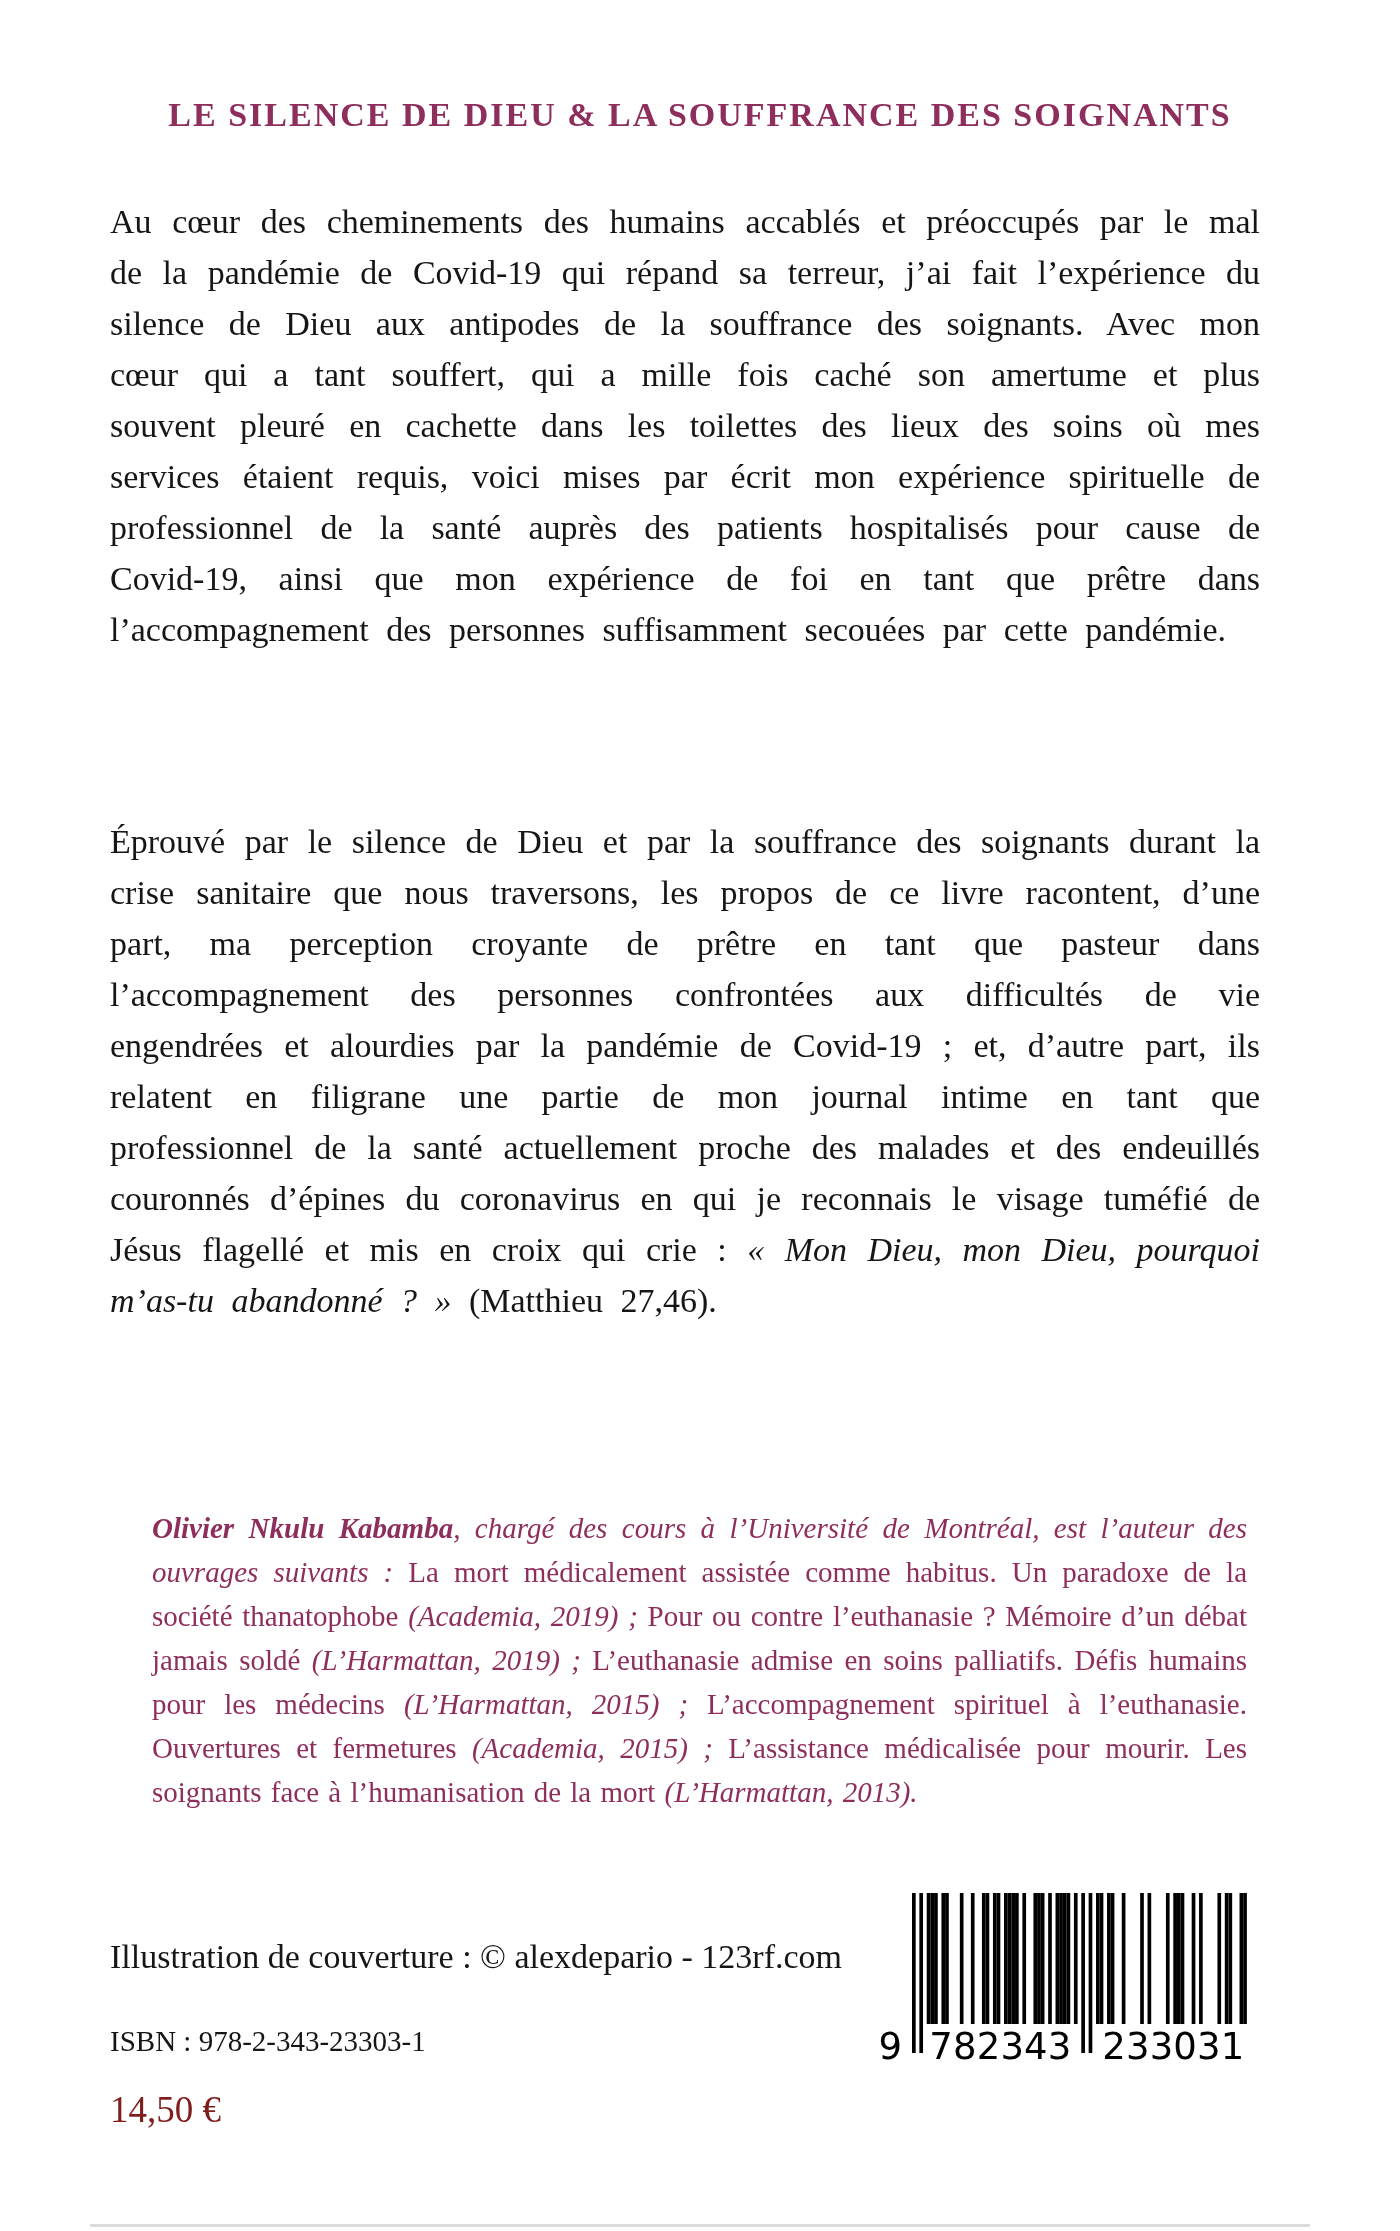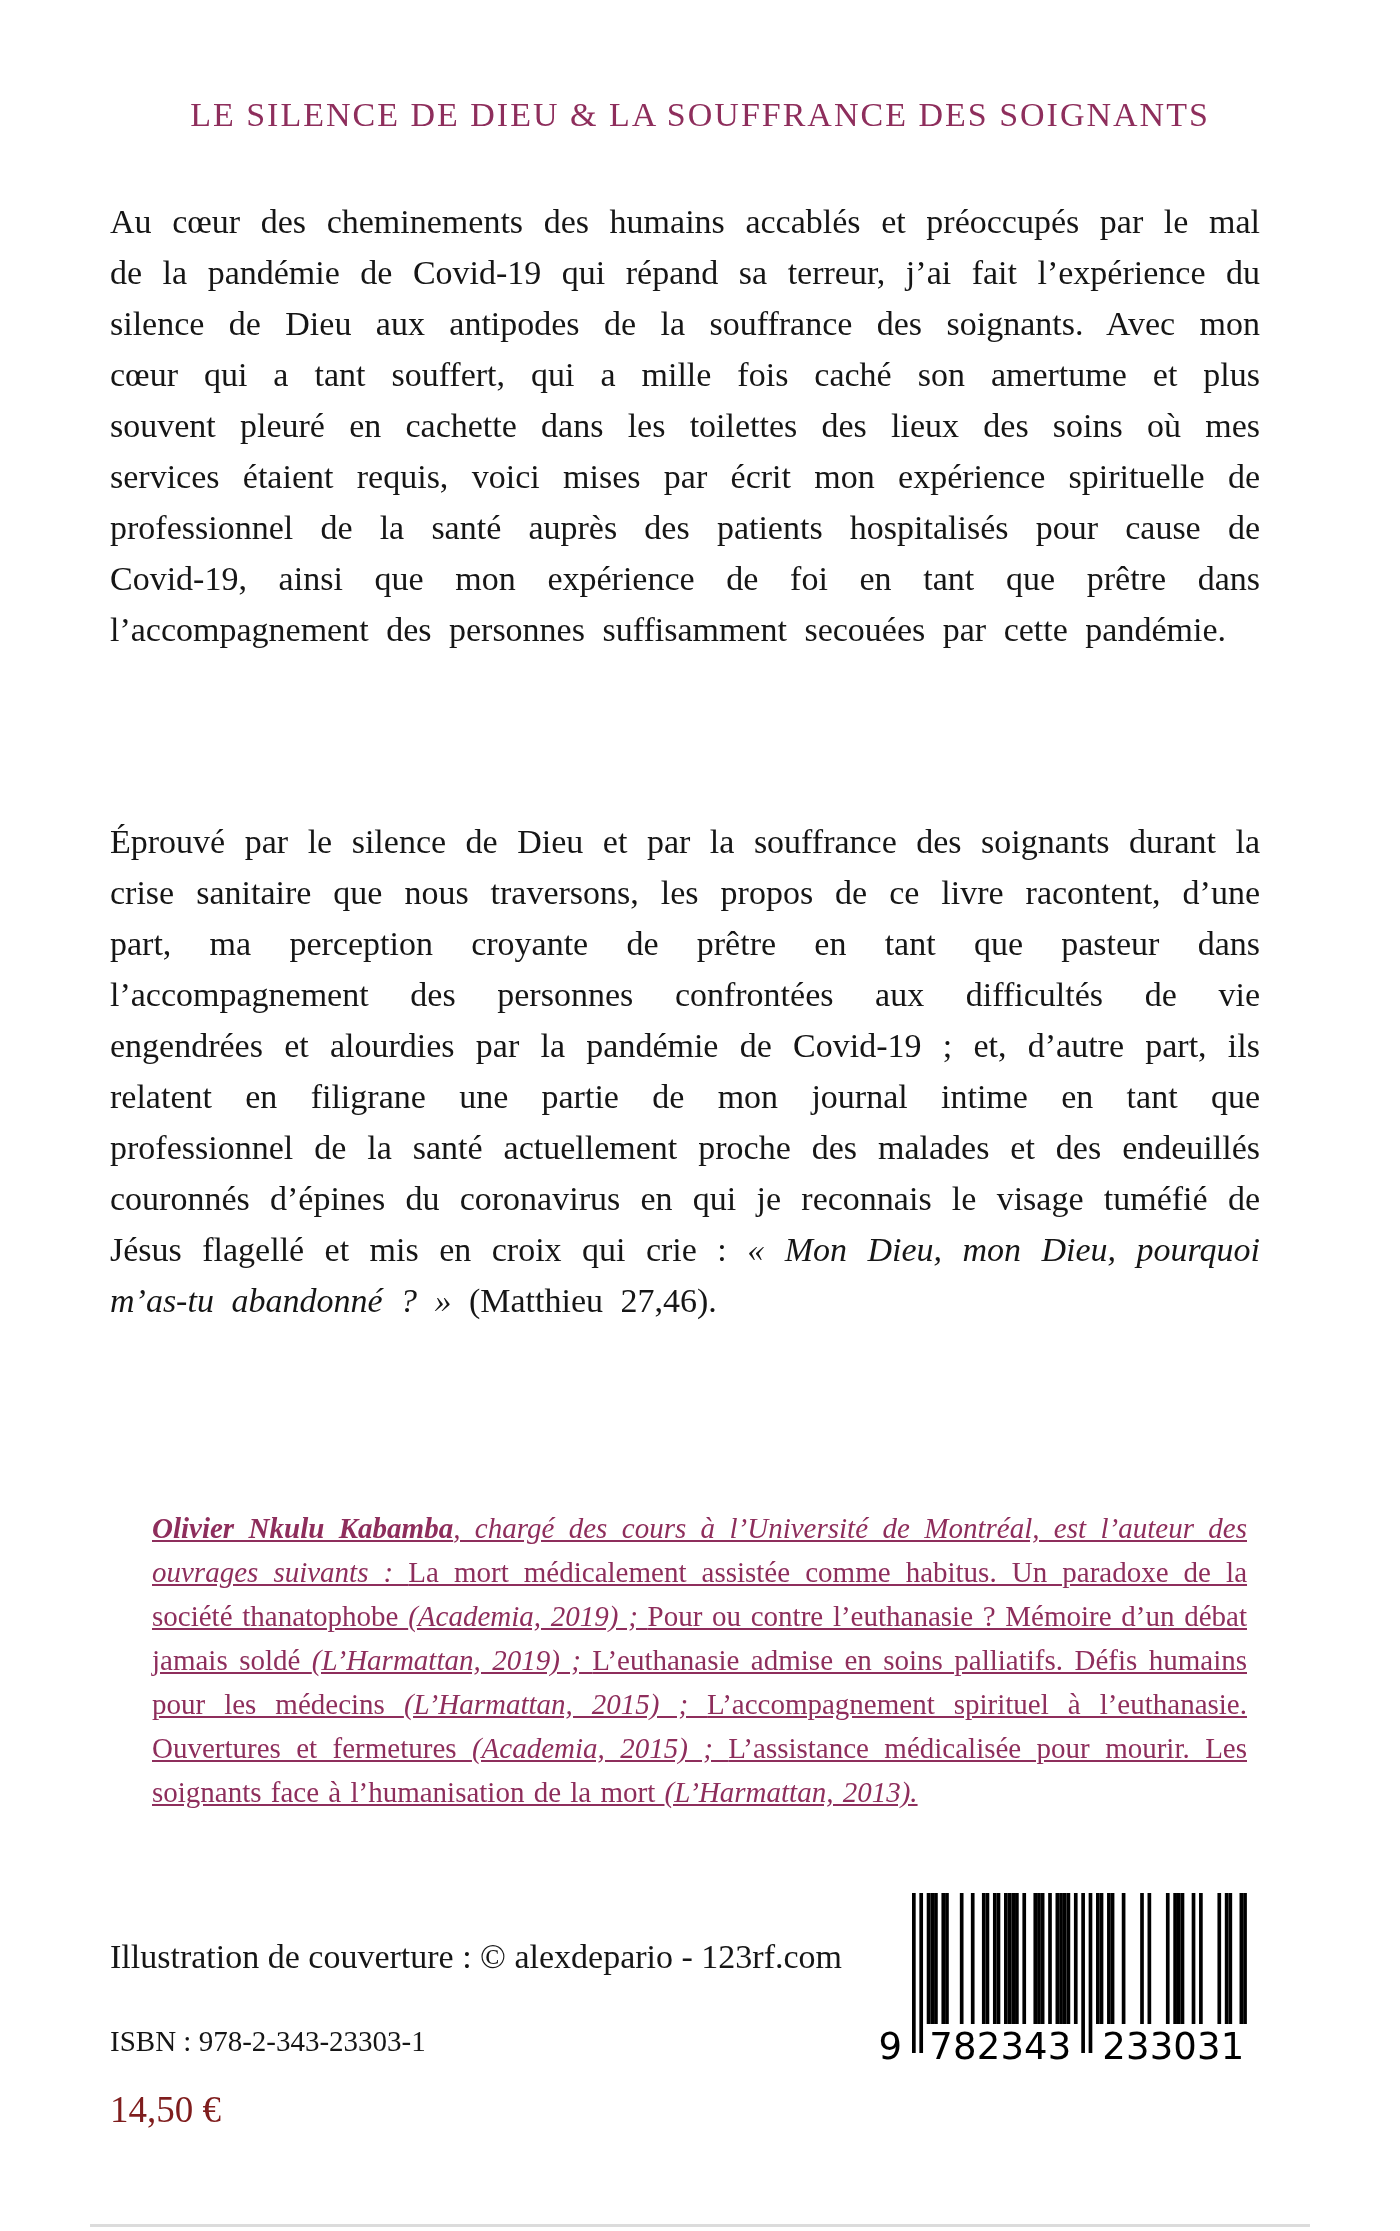--- a/index.html
+++ b/index.html
@@ -11,21 +11,21 @@
     font-family:"Liberation Serif", serif;
     color:#161616;
     overflow:hidden;
     --accent:#8e2e5c;
   }
   .title {
     position:absolute;
     top:96px; left:70px; right:70px;
     text-align:center;
     font-size:34px;
-    font-weight:400;
+    font-weight:700;
     letter-spacing:2px;
     color:var(--accent);
   }
   .body-par {
     position:absolute;
     left:110px; width:1150px;
     font-size:34px;
     line-height:51px;
     text-align:justify;
     word-spacing:9px;
@@ -35,21 +35,20 @@
   .par2 { top:816px; }
   .bio {
     position:absolute;
     left:152px; width:1095px;
     top:1506px;
     font-size:29px;
     line-height:44px;
     text-align:justify;
     word-spacing:2px;
     color:var(--accent);
-    text-decoration:underline;
   }
   .credit {
     position:absolute;
     left:110px; top:1938px;
     font-size:34px;
     color:#161616;
   }
   .isbn {
     position:absolute;
     left:110px; top:2025px;

